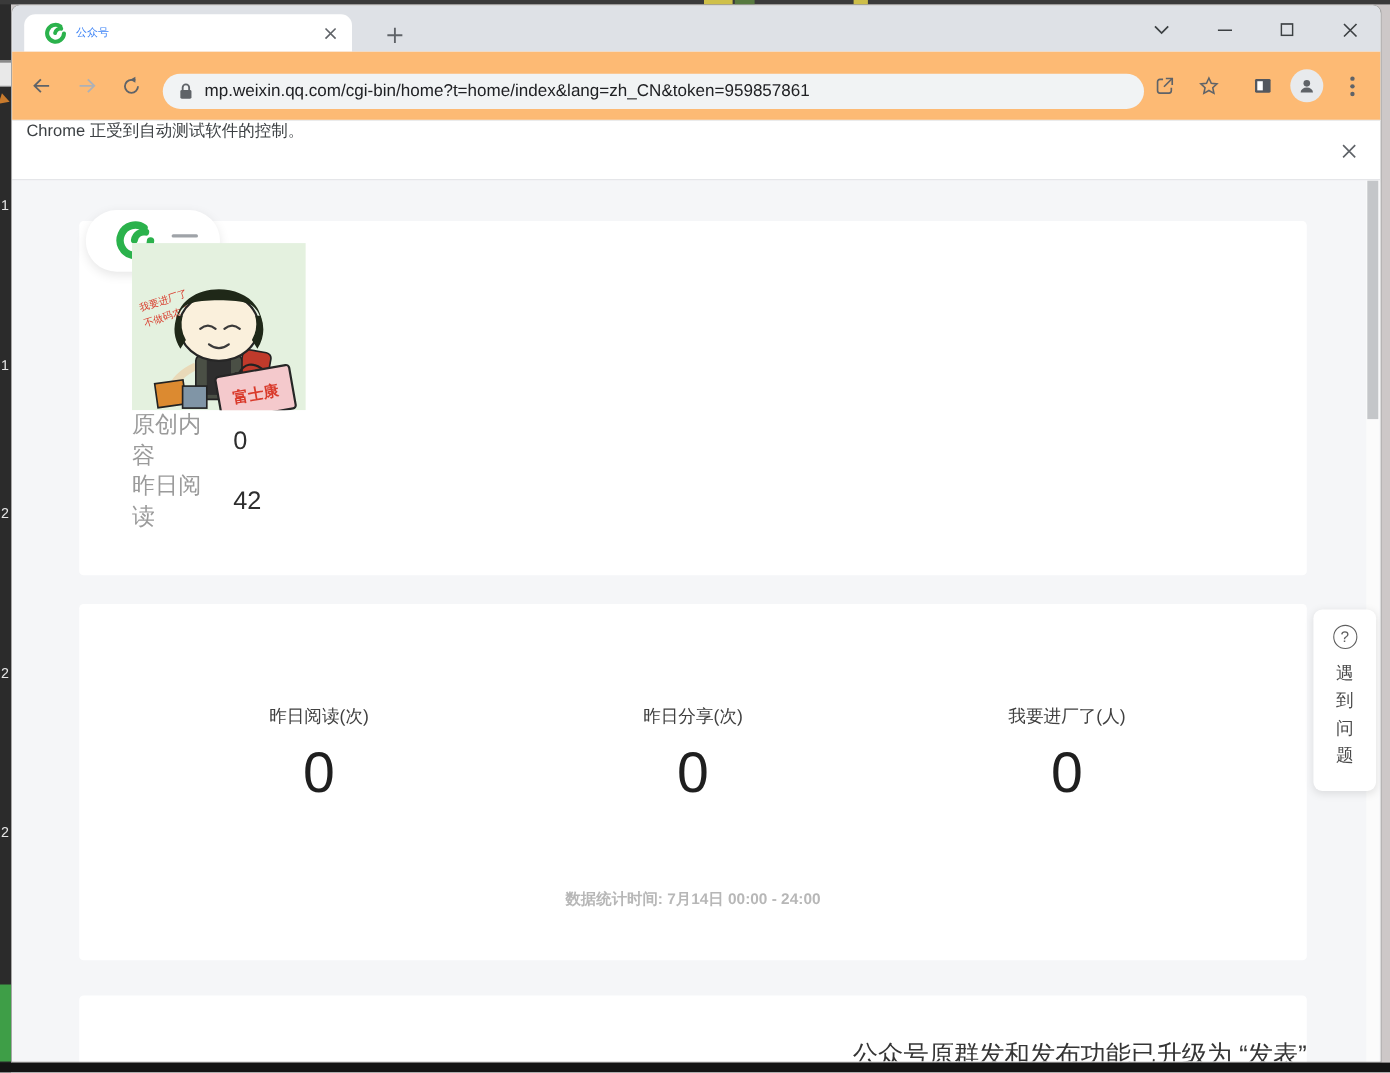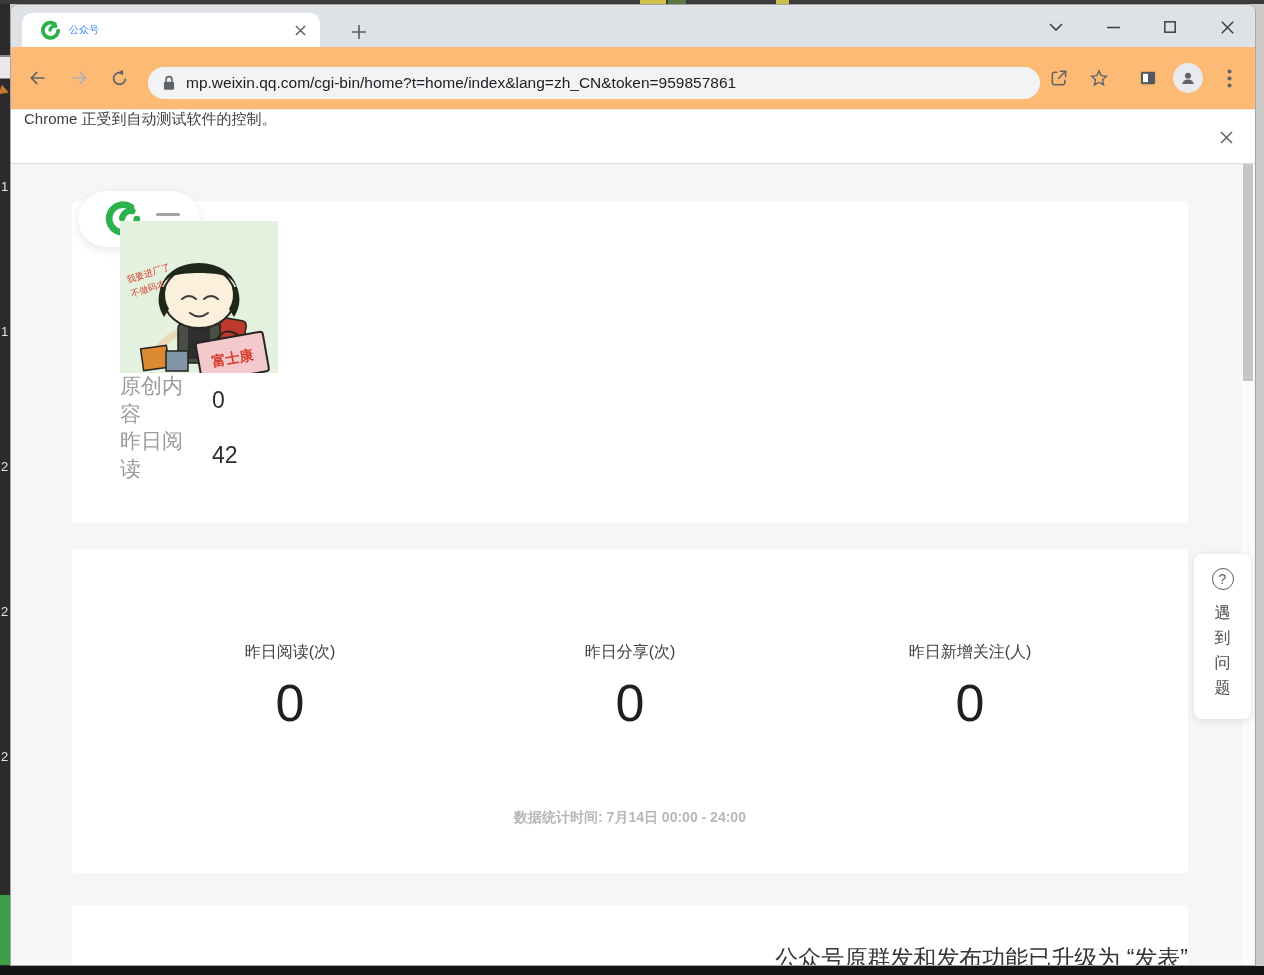--- a/index.html
+++ b/index.html
@@ -306,21 +306,21 @@
       <div class="y-cols">
         <div class="y-col">
           <div class="y-label">昨日阅读(次)</div>
           <div class="y-value">0</div>
         </div>
         <div class="y-col">
           <div class="y-label">昨日分享(次)</div>
           <div class="y-value">0</div>
         </div>
         <div class="y-col">
-          <div class="y-label">昨日新增关注(人)</div>
+          <div class="y-label">我要进厂了(人)</div>
           <div class="y-value">0</div>
         </div>
       </div>
       <div class="y-footer">数据统计时间: 7月14日 00:00 - 24:00</div>
     </div>
 
     <div class="card card-publish">
       <div class="publish-title">公众号原群发和发布功能已升级为 “发表”</div>
     </div>
 

